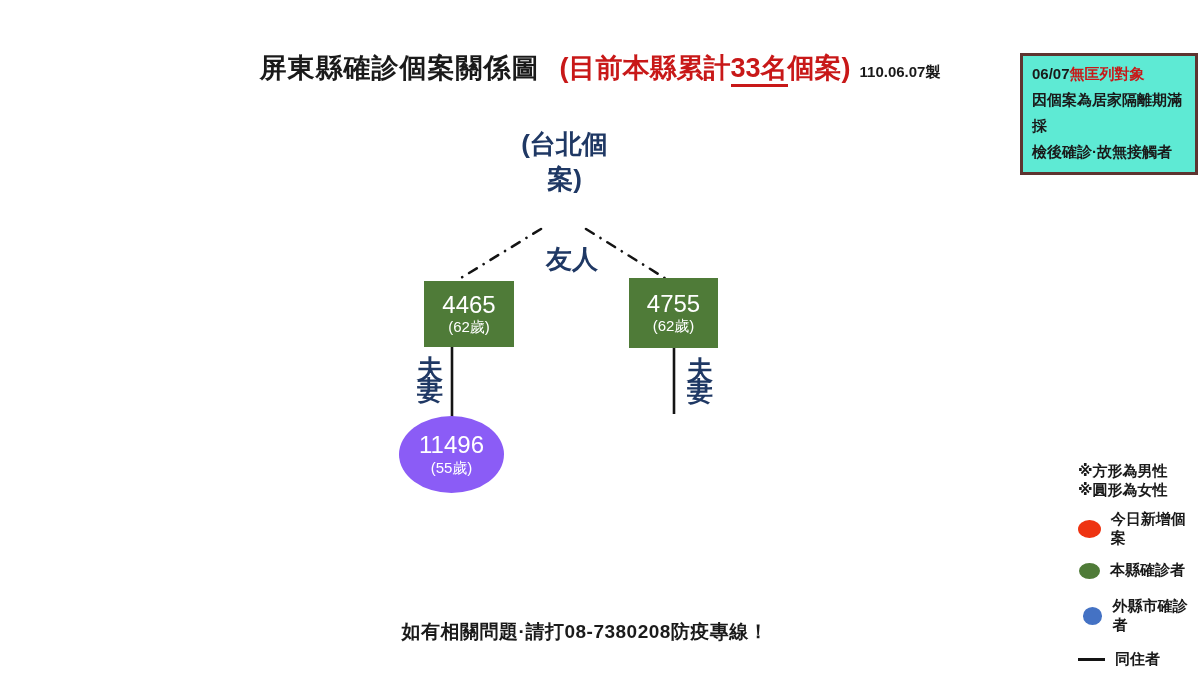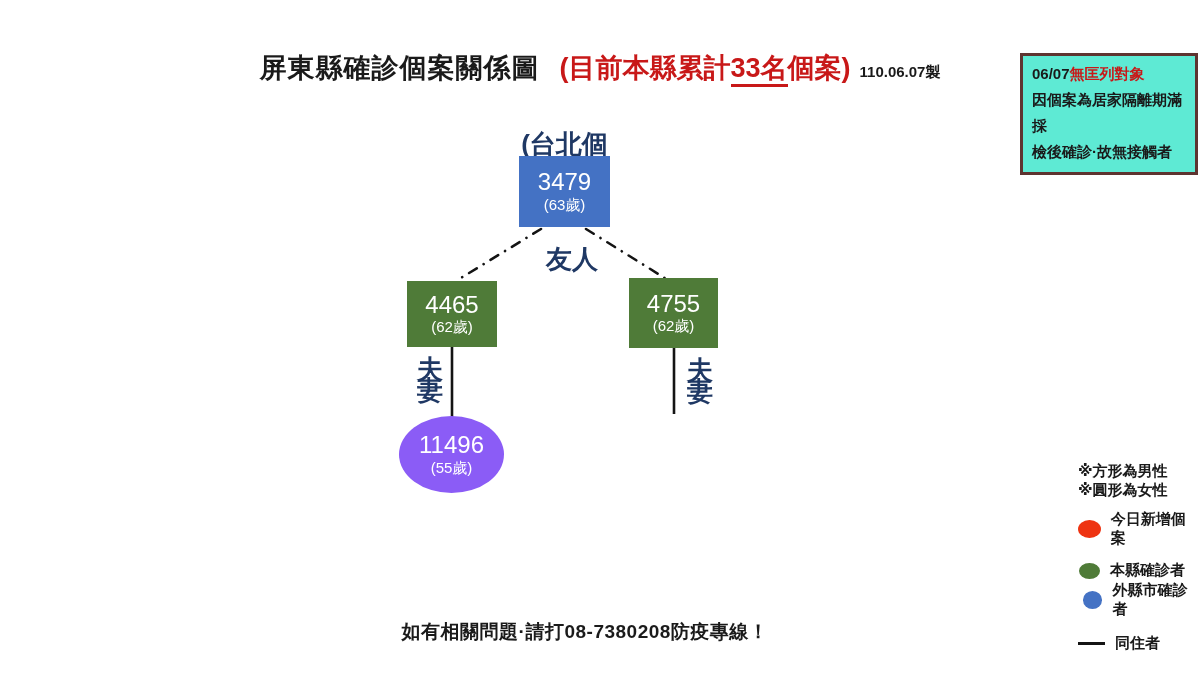--- a/index.html
+++ b/index.html
@@ -30,40 +30,40 @@
   .connectors { position:absolute; left:0; top:0; width:1200px; height:674px; }
 
   
   .node {
     position:absolute; display:flex; flex-direction:column;
     align-items:center; justify-content:center; color:#ffffff; text-align:center;
   }
   .node-id  { font-size:24px; line-height:1.15; }
   .node-age { font-size:15px; line-height:1.25; }
   #node-3479  { left:519px; top:156px; width:91px;  height:71px; background:#4472c4; }
-  #node-4465  { left:407px; top:281px; width:90px;  height:66px; background:#4f7b38; }
+  #node-4465  { left:424px; top:281px; width:90px;  height:66px; background:#4f7b38; }
   #node-4755  { left:629px; top:278px; width:89px;  height:70px; background:#4f7b38; }
   #node-11496 { left:399px; top:416px; width:105px; height:77px; background:#8b5cf6; border-radius:50%; }
   #node-5464  { left:627px; top:412px; width:106px; height:78px; background:#4f7b38; border-radius:50%; }
 
   
   .label-navy { position:absolute; color:#1f3864; font-weight:bold; font-size:26px; }
   #taipei-label { left:504px; top:127px; width:121px; text-align:center; }
   #friend-label { left:546px; top:242px; }
   .spouse { width:21px; line-height:21px; word-break:break-all; text-align:center; }
   #spouse-left  { left:417px; top:359px; }
   #spouse-right { left:687px; top:360px; }
 
   
   .legend { position:absolute; left:1078px; top:461px; font-size:15px; font-weight:bold; }
   .legend-note { line-height:19px; }
   .legend-row { display:flex; align-items:center; }
   .legend-row.r1 { margin-top:11px; }
   .legend-row.r2 { margin-top:13px; }
-  .legend-row.r3 { margin-top:1px; }
+  .legend-row.r3 { margin-top:17px; }
   .legend-row.r4 { margin-top:15px; }
   .sw-red   { width:23px; height:18px; background:#ee3311; border-radius:50%; }
   .sw-green { width:21px; height:16px; background:#4f7b38; border-radius:50%; margin-left:1px; }
   .sw-blue  { width:20px; height:18px; background:#4472c4; border-radius:50%; margin-left:5px; }
   .sw-line  { width:27px; height:3px;  background:#141414; }
   .legend-label { margin-left:10px; }
 
   
   .footer {
     position:absolute; top:619px; left:0; width:1170px; text-align:center;
@@ -92,24 +92,20 @@
     <line x1="586" y1="229" x2="668" y2="280" stroke="#141414" stroke-width="2.6" stroke-linecap="round" stroke-dasharray="9 8 0.1 8"></line>
     <line x1="452" y1="347" x2="452" y2="418" stroke="#141414" stroke-width="2.6"></line>
     <line x1="674" y1="348" x2="674" y2="414" stroke="#141414" stroke-width="2.6"></line>
   </svg>
 
   <div id="taipei-label" class="label-navy">(台北個案)</div>
   <div id="friend-label" class="label-navy">友人</div>
   <div id="spouse-left" class="label-navy spouse">夫妻</div>
   <div id="spouse-right" class="label-navy spouse">夫妻</div>
 
-  <div id="node-3479" class="node">
-    <div class="node-id">3479</div>
-    <div class="node-age">(63歲)</div>
-  </div>
   <div id="node-4465" class="node">
     <div class="node-id">4465</div>
     <div class="node-age">(62歲)</div>
   </div>
   <div id="node-4755" class="node">
     <div class="node-id">4755</div>
     <div class="node-age">(62歲)</div>
   </div>
   <div id="node-11496" class="node">
     <div class="node-id">11496</div>

